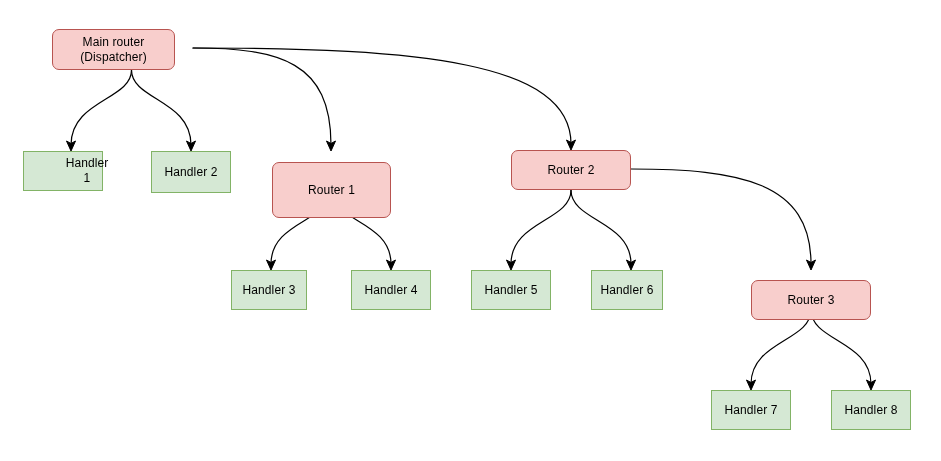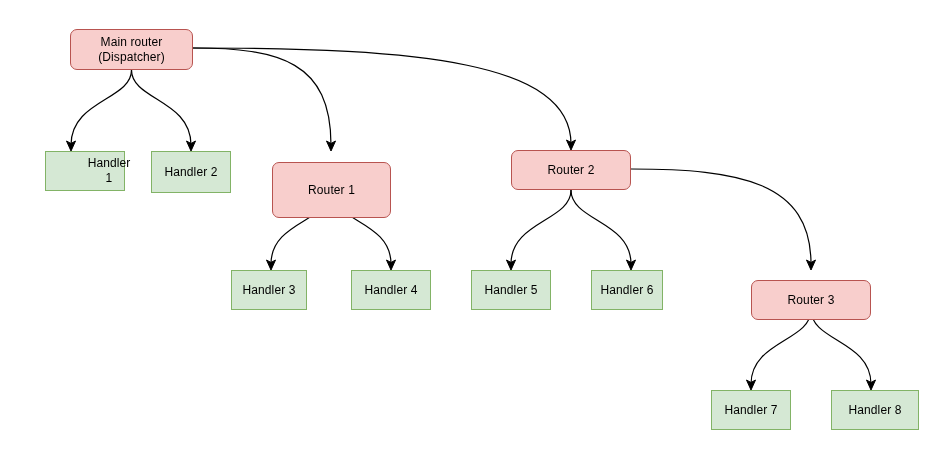--- a/index.html
+++ b/index.html
@@ -110,28 +110,28 @@
         <path class="edge-path" d="M 811 310 C 811 341 751 341 751 384"></path>
         <path class="edge-arrow" d="M 751 390 L 746.5 380 L 751 382.5 L 755.5 380 Z"></path>
       </g>
       <g>
         <path class="edge-path" d="M 811 310 C 811 341 871 341 871 384"></path>
         <path class="edge-arrow" d="M 871 390 L 866.5 380 L 871 382.5 L 875.5 380 Z"></path>
       </g>
     </svg>
 
   <div id="node-layer">
-      <div class="node node-router" style="left: 70px; top: 29px; width: 123px; height: 41px;"><span>Main router
+      <div class="node node-router" style="left: 52px; top: 29px; width: 123px; height: 41px;"><span>Main router
 (Dispatcher)</span></div>
-      <div class="node node-handler" style="left: 45px; top: 151px; width: 80px; height: 40px; padding-left: 48px;"><span>Handler 1</span></div>
+      <div class="node node-handler" style="left: 23px; top: 151px; width: 80px; height: 40px; padding-left: 48px;"><span>Handler 1</span></div>
       <div class="node node-handler" style="left: 151px; top: 151px; width: 80px; height: 42px;"><span>Handler 2</span></div>
       <div class="node node-router" style="left: 272px; top: 162px; width: 119px; height: 56px;"><span>Router 1</span></div>
       <div class="node node-router" style="left: 511px; top: 150px; width: 120px; height: 40px;"><span>Router 2</span></div>
       <div class="node node-handler" style="left: 231px; top: 270px; width: 76px; height: 40px;"><span>Handler 3</span></div>
       <div class="node node-handler" style="left: 351px; top: 270px; width: 80px; height: 40px;"><span>Handler 4</span></div>
       <div class="node node-handler" style="left: 471px; top: 270px; width: 80px; height: 40px;"><span>Handler 5</span></div>
       <div class="node node-handler" style="left: 591px; top: 270px; width: 72px; height: 40px;"><span>Handler 6</span></div>
       <div class="node node-router" style="left: 751px; top: 280px; width: 120px; height: 40px;"><span>Router 3</span></div>
       <div class="node node-handler" style="left: 711px; top: 390px; width: 80px; height: 40px;"><span>Handler 7</span></div>
-      <div class="node node-handler" style="left: 831px; top: 390px; width: 88px; height: 40px;"><span>Handler 8</span></div>
+      <div class="node node-handler" style="left: 831px; top: 390px; width: 80px; height: 40px;"><span>Handler 8</span></div>
     </div>
 
 </div>
 
 </body></html>

